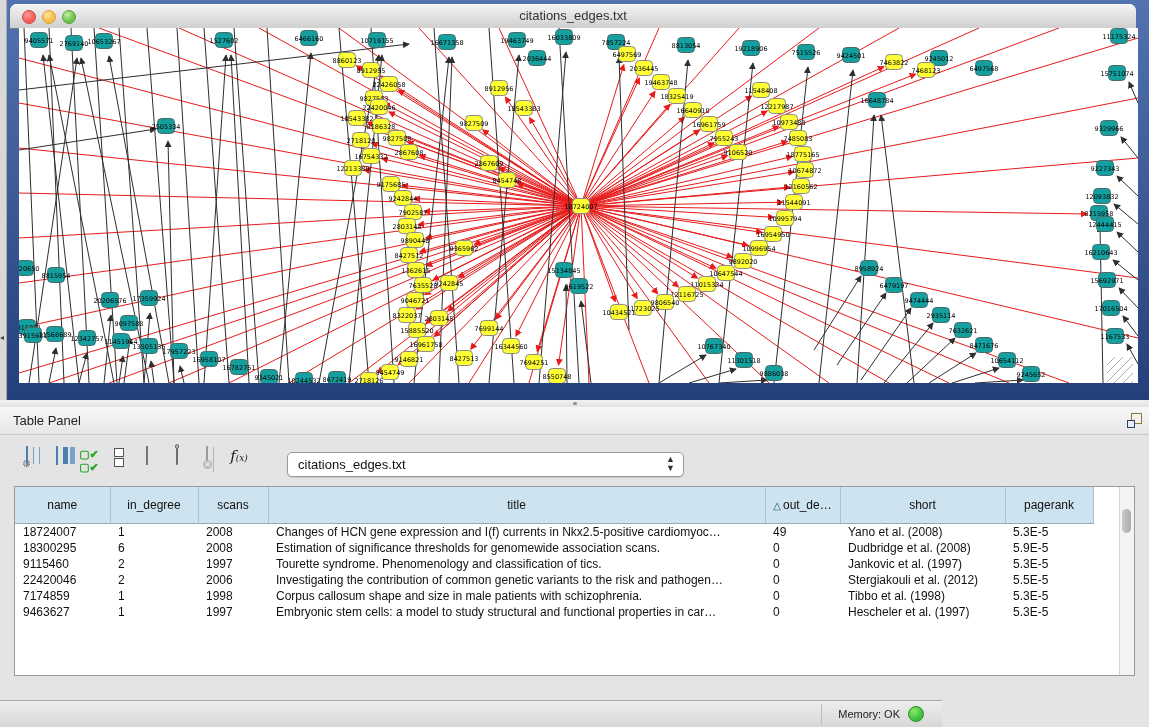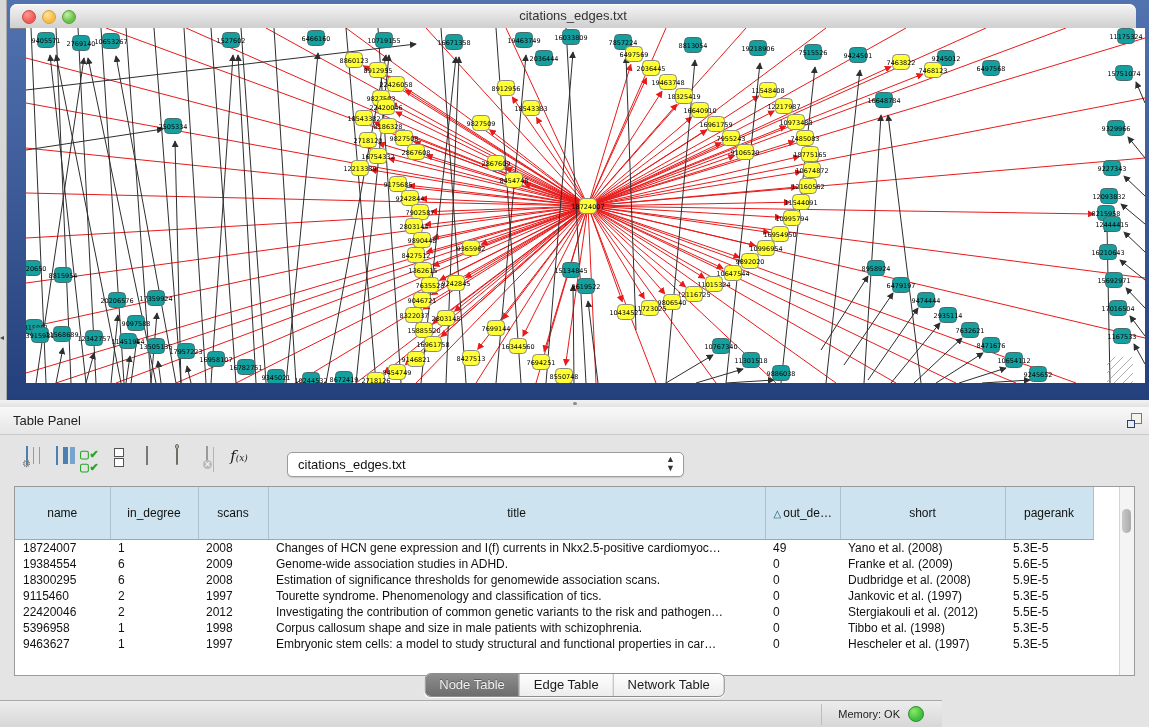--- a/index.html
+++ b/index.html
@@ -9,21 +9,21 @@
   .left-gutter{position:absolute;left:0;top:0;width:6px;height:400px;background:#d8d8d8;border-right:1px solid #aaa;}
   .collapse-arrow{position:absolute;left:0px;top:334px;font-size:8px;color:#444;line-height:8px;}
   .net-window{position:absolute;left:10px;top:4px;width:1126px;height:388px;}
   .titlebar{position:absolute;left:0;top:0;width:100%;height:24px;border-radius:7px 7px 0 0;
     background:linear-gradient(#f5f5f5,#cfcfcf);border-bottom:1px solid #7e7e7e;box-shadow:inset 0 1px 0 #fff;}
   .title-text{position:absolute;left:0;right:0;top:4px;text-align:center;font-size:13px;color:#333;}
   .tl{position:absolute;top:6px;width:12px;height:12px;border-radius:50%;}
   .tl.red{left:12px;background:radial-gradient(circle at 35% 30%,#ff9a94,#f25e57 60%);border:1px solid #ce4840;}
   .tl.yellow{left:32px;background:radial-gradient(circle at 35% 30%,#ffe2a0,#f6bd46 60%);border:1px solid #d39f3a;}
   .tl.green{left:52px;background:radial-gradient(circle at 35% 30%,#c4efa9,#6cc248 60%);border:1px solid #55a238;}
-  .net-canvas-wrap{position:absolute;left:16px;top:24px;width:1119px;height:355px;background:#fff;overflow:hidden;}
+  .net-canvas-wrap{position:absolute;left:9px;top:24px;width:1119px;height:355px;background:#fff;overflow:hidden;}
   svg#net-svg{display:block;}
   .resize-grip{position:absolute;right:3px;bottom:9px;width:26px;height:26px;
     background:repeating-linear-gradient(135deg,transparent 0 5px,#9a9a9a 5px 6px);opacity:.8;}
   .net-node{stroke-width:1;}
   .redline{stroke:#e81a1a;stroke-width:1;fill:none;}
   .blackline{stroke:#2e2e2e;stroke-width:1;fill:none;}
   .node-label{font-family:"DejaVu Sans",sans-serif;font-size:6.5px;fill:#000;text-anchor:middle;}
   
   .splitter{position:absolute;left:0;top:400px;width:1149px;height:7px;background:linear-gradient(#f2f2f2,#e2e2e2);}
   .grip-dot{position:absolute;left:573px;top:2px;width:4px;height:3px;background:#8f8f8f;border-radius:2px;}
@@ -37,21 +37,21 @@
   .close-icon{position:absolute;right:16px;top:4px;font-size:16px;font-weight:bold;color:#1d1d1d;line-height:18px;cursor:default;}
   
   .toolbar{position:absolute;left:0;top:34px;width:100%;height:46px;}
   .tbtn{position:absolute;top:6px;width:26px;height:26px;text-align:center;}
   .combo{position:absolute;left:287px;top:11px;width:395px;height:23px;background:#fff;border:1px solid #9b9b9b;border-radius:5px;box-shadow:0 1px 1px rgba(0,0,0,.12);}
   .combo-text{position:absolute;left:10px;top:4px;font-size:13px;color:#111;}
   .combo-arrows{position:absolute;right:8px;top:2px;font-size:9px;color:#333;line-height:9px;}
   
   .tbl-wrap{position:absolute;left:14px;top:79px;width:1119px;height:188px;background:#fff;border:1px solid #9a9a9a;}
   table.grid{border-collapse:collapse;table-layout:fixed;width:1104px;font-size:12px;}
-  table.grid th{height:36px;background:#cde3ef;border-right:1px solid #a9c2ce;border-bottom:1px solid #93abb7;font-weight:normal;text-align:center;color:#111;padding:8px;overflow:hidden;white-space:nowrap;}
+  table.grid th{height:36px;background:#cde3ef;border-right:1px solid #a9c2ce;border-bottom:1px solid #93abb7;font-weight:normal;text-align:center;color:#111;padding:0;overflow:hidden;white-space:nowrap;}
   table.grid th.filler{background:#fff;border-right:none;border-bottom:none;}
   table.grid td{height:16px;padding:0 0 0 8px;color:#111;white-space:nowrap;overflow:hidden;text-overflow:ellipsis;}
   .vscroll{position:absolute;right:0;top:0;width:14px;height:100%;background:#f4f4f4;border-left:1px solid #d4d4d4;}
   .vthumb{position:absolute;left:2px;top:22px;width:9px;height:24px;background:linear-gradient(90deg,#c9c9c9,#ababab);border-radius:5px;}
   .sort-glyph{color:#16556e;font-size:10px;margin-right:2px;}
   
   .tabbar{position:absolute;left:50%;top:266px;transform:translateX(-50%);height:22px;display:flex;border:1px solid #8d8d8d;border-radius:6px;overflow:hidden;box-shadow:0 1px 1px rgba(255,255,255,.8), inset 0 1px 0 rgba(255,255,255,.6);background:linear-gradient(#fefefe,#ededed);}
   .seg{padding:0 14px;font-size:13px;line-height:22px;color:#1c1c1c;border-right:1px solid #b5b5b5;}
   .seg:last-child{border-right:none;}
   .seg.active{background:linear-gradient(#8d8d8d,#6d6d6d);color:#efefef;text-shadow:0 -1px 0 rgba(0,0,0,.3);}
@@ -619,30 +619,20 @@
             <td>18724007</td>
             <td>1</td>
             <td>2008</td>
             <td>Changes of HCN gene expression and I(f) currents in Nkx2.5-positive cardiomyoc…</td>
             <td>49</td>
             <td>Yano et al. (2008)</td>
             <td>5.3E-5</td>
             <td></td>
           </tr>
           <tr>
-            <td>19384554</td>
-            <td>6</td>
-            <td>2009</td>
-            <td>Genome-wide association studies in ADHD.</td>
-            <td>0</td>
-            <td>Franke et al. (2009)</td>
-            <td>5.6E-5</td>
-            <td></td>
-          </tr>
-          <tr>
             <td>18300295</td>
             <td>6</td>
             <td>2008</td>
             <td>Estimation of significance thresholds for genomewide association scans.</td>
             <td>0</td>
             <td>Dudbridge et al. (2008)</td>
             <td>5.9E-5</td>
             <td></td>
           </tr>
           <tr>
@@ -651,29 +641,29 @@
             <td>1997</td>
             <td>Tourette syndrome. Phenomenology and classification of tics.</td>
             <td>0</td>
             <td>Jankovic et al. (1997)</td>
             <td>5.3E-5</td>
             <td></td>
           </tr>
           <tr>
             <td>22420046</td>
             <td>2</td>
-            <td>2012</td>
+            <td>2006</td>
             <td>Investigating the contribution of common genetic variants to the risk and pathogen…</td>
             <td>0</td>
             <td>Stergiakouli et al. (2012)</td>
             <td>5.5E-5</td>
             <td></td>
           </tr>
           <tr>
-            <td>5396958</td>
+            <td>7174859</td>
             <td>1</td>
             <td>1998</td>
             <td>Corpus callosum shape and size in male patients with schizophrenia.</td>
             <td>0</td>
             <td>Tibbo et al. (1998)</td>
             <td>5.3E-5</td>
             <td></td>
           </tr>
           <tr>
             <td>9463627</td>
@@ -685,24 +675,19 @@
             <td>5.3E-5</td>
             <td></td>
           </tr>
         </tbody>
     </table>
     <div class="vscroll">
         <div class="vthumb"></div>
       </div>
   </div>
 
-  <div class="tabbar" id="tabbar">
-      <span class="seg active">Node Table</span>
-      <span class="seg">Edge Table</span>
-      <span class="seg">Network Table</span>
-    </div>
 </div>
 
 <div class="statusbar">
   <span class="status-sep"></span>
   <span class="mem-label">Memory: OK</span>
   <span class="mem-dot"></span>
 </div>
 
 </body></html>

